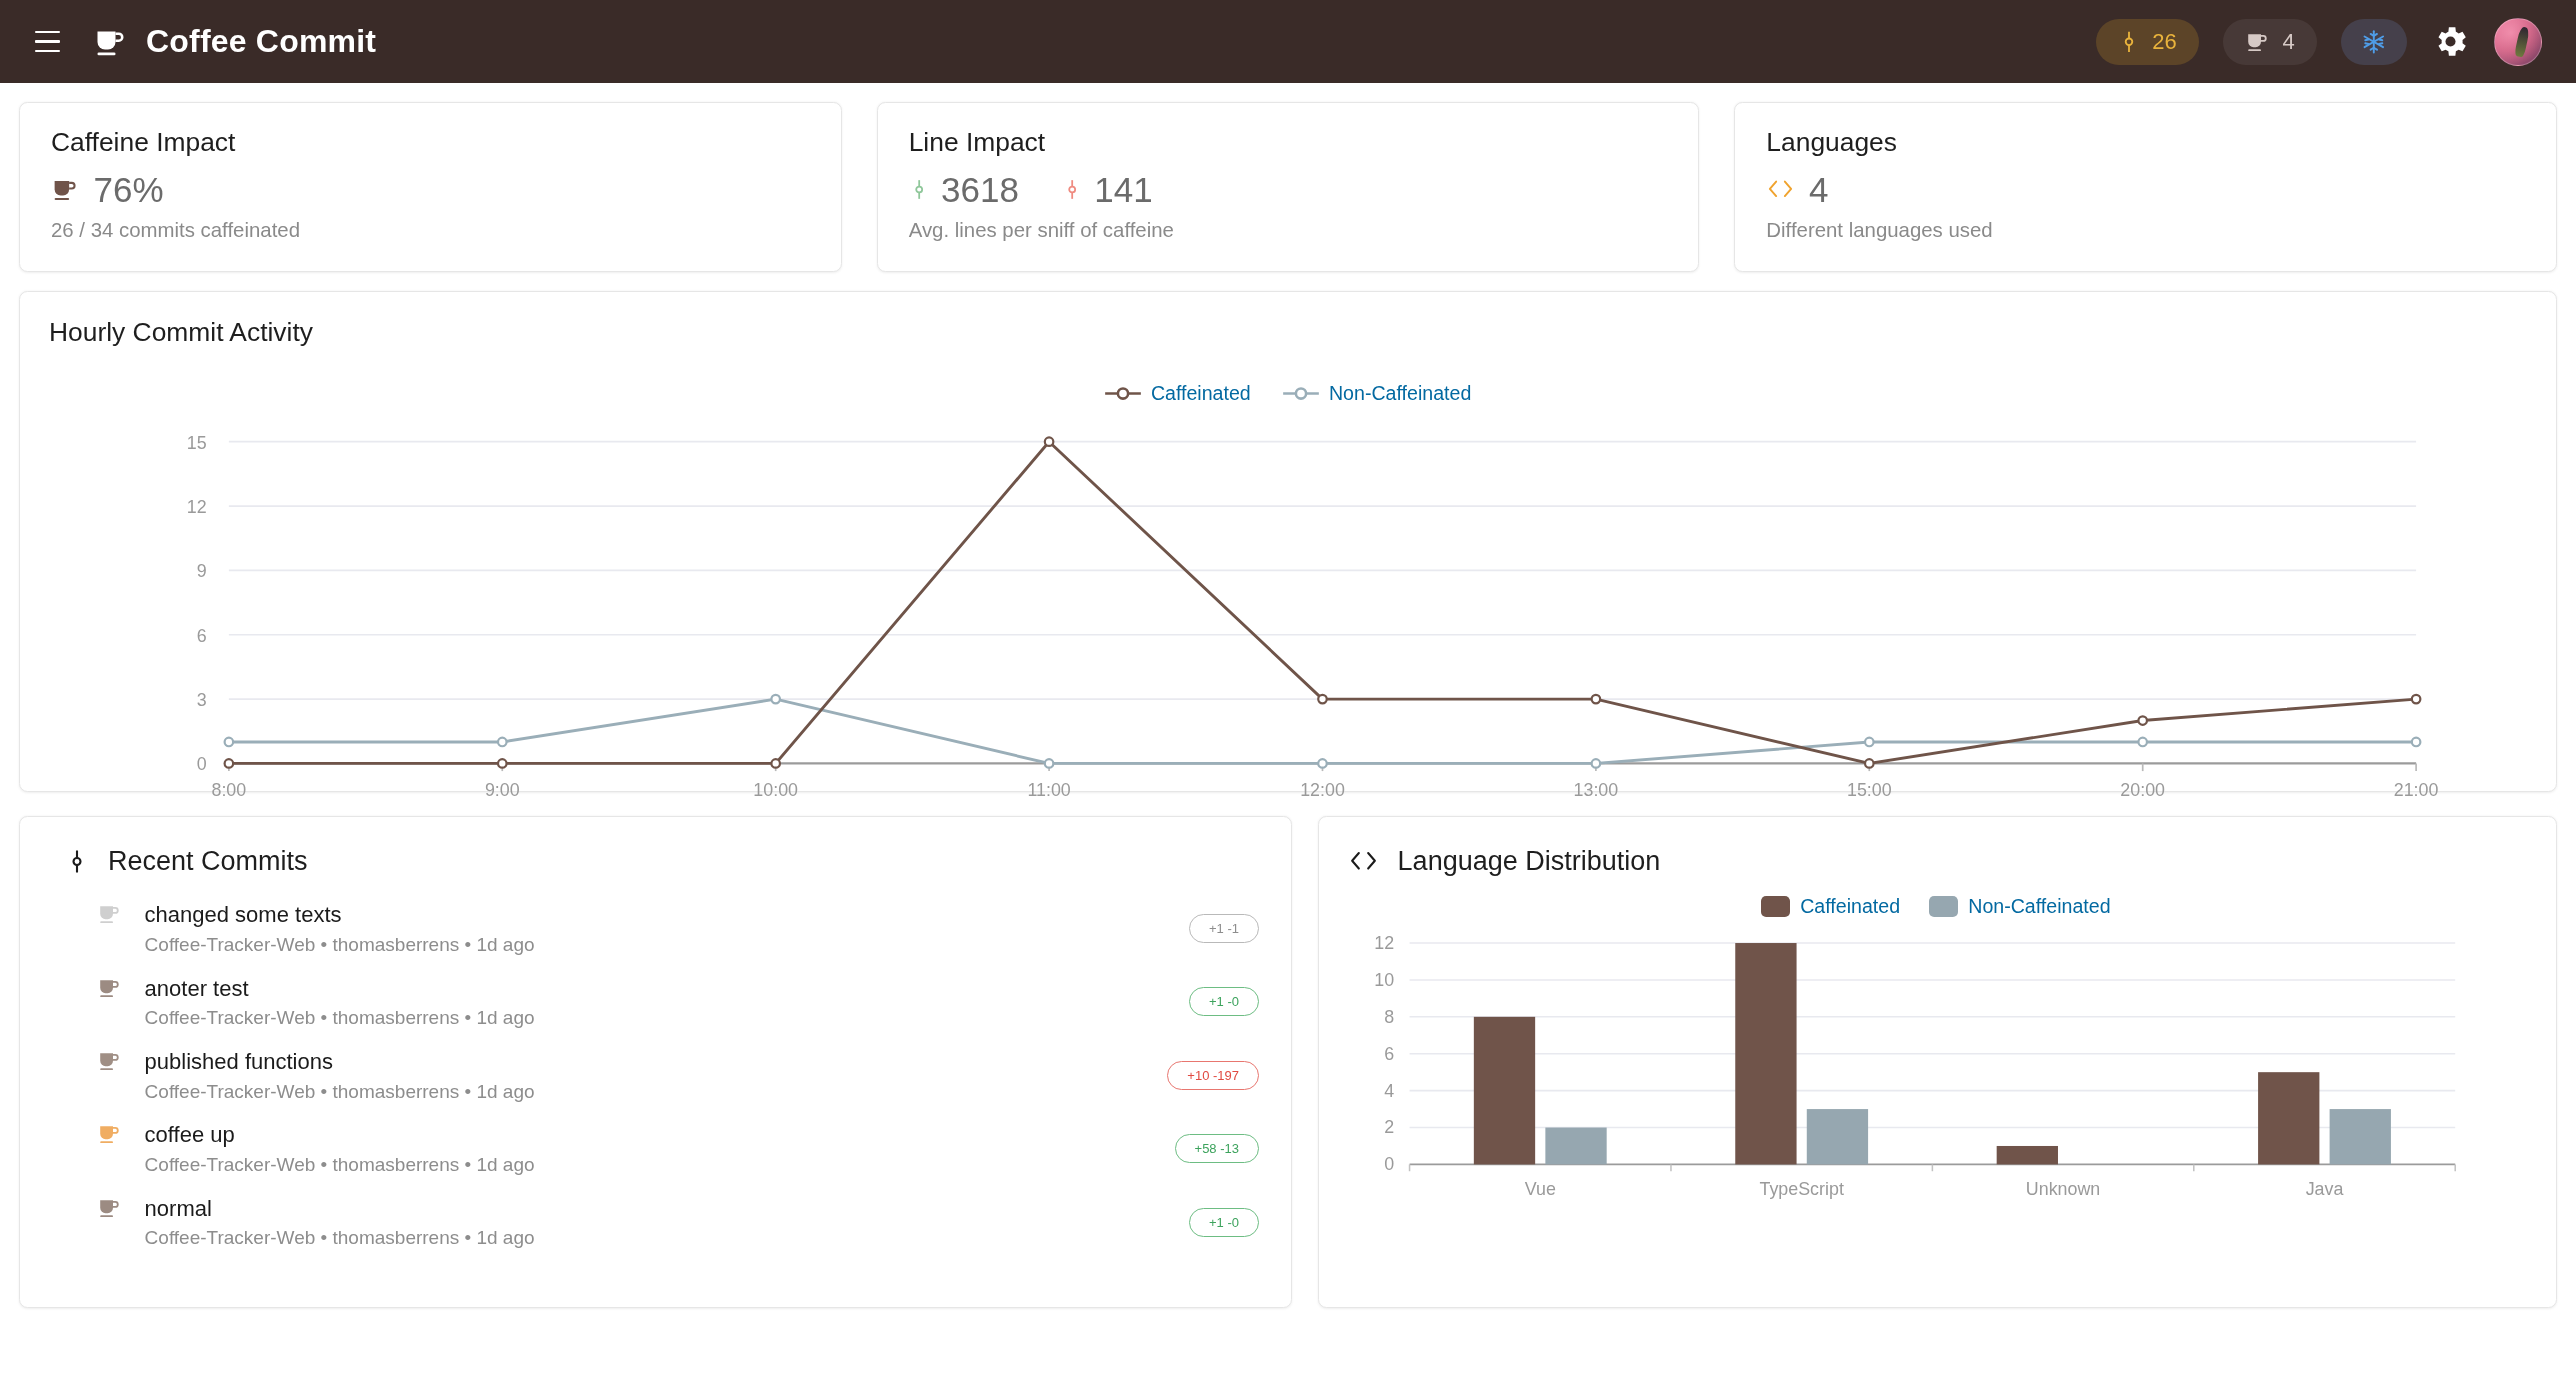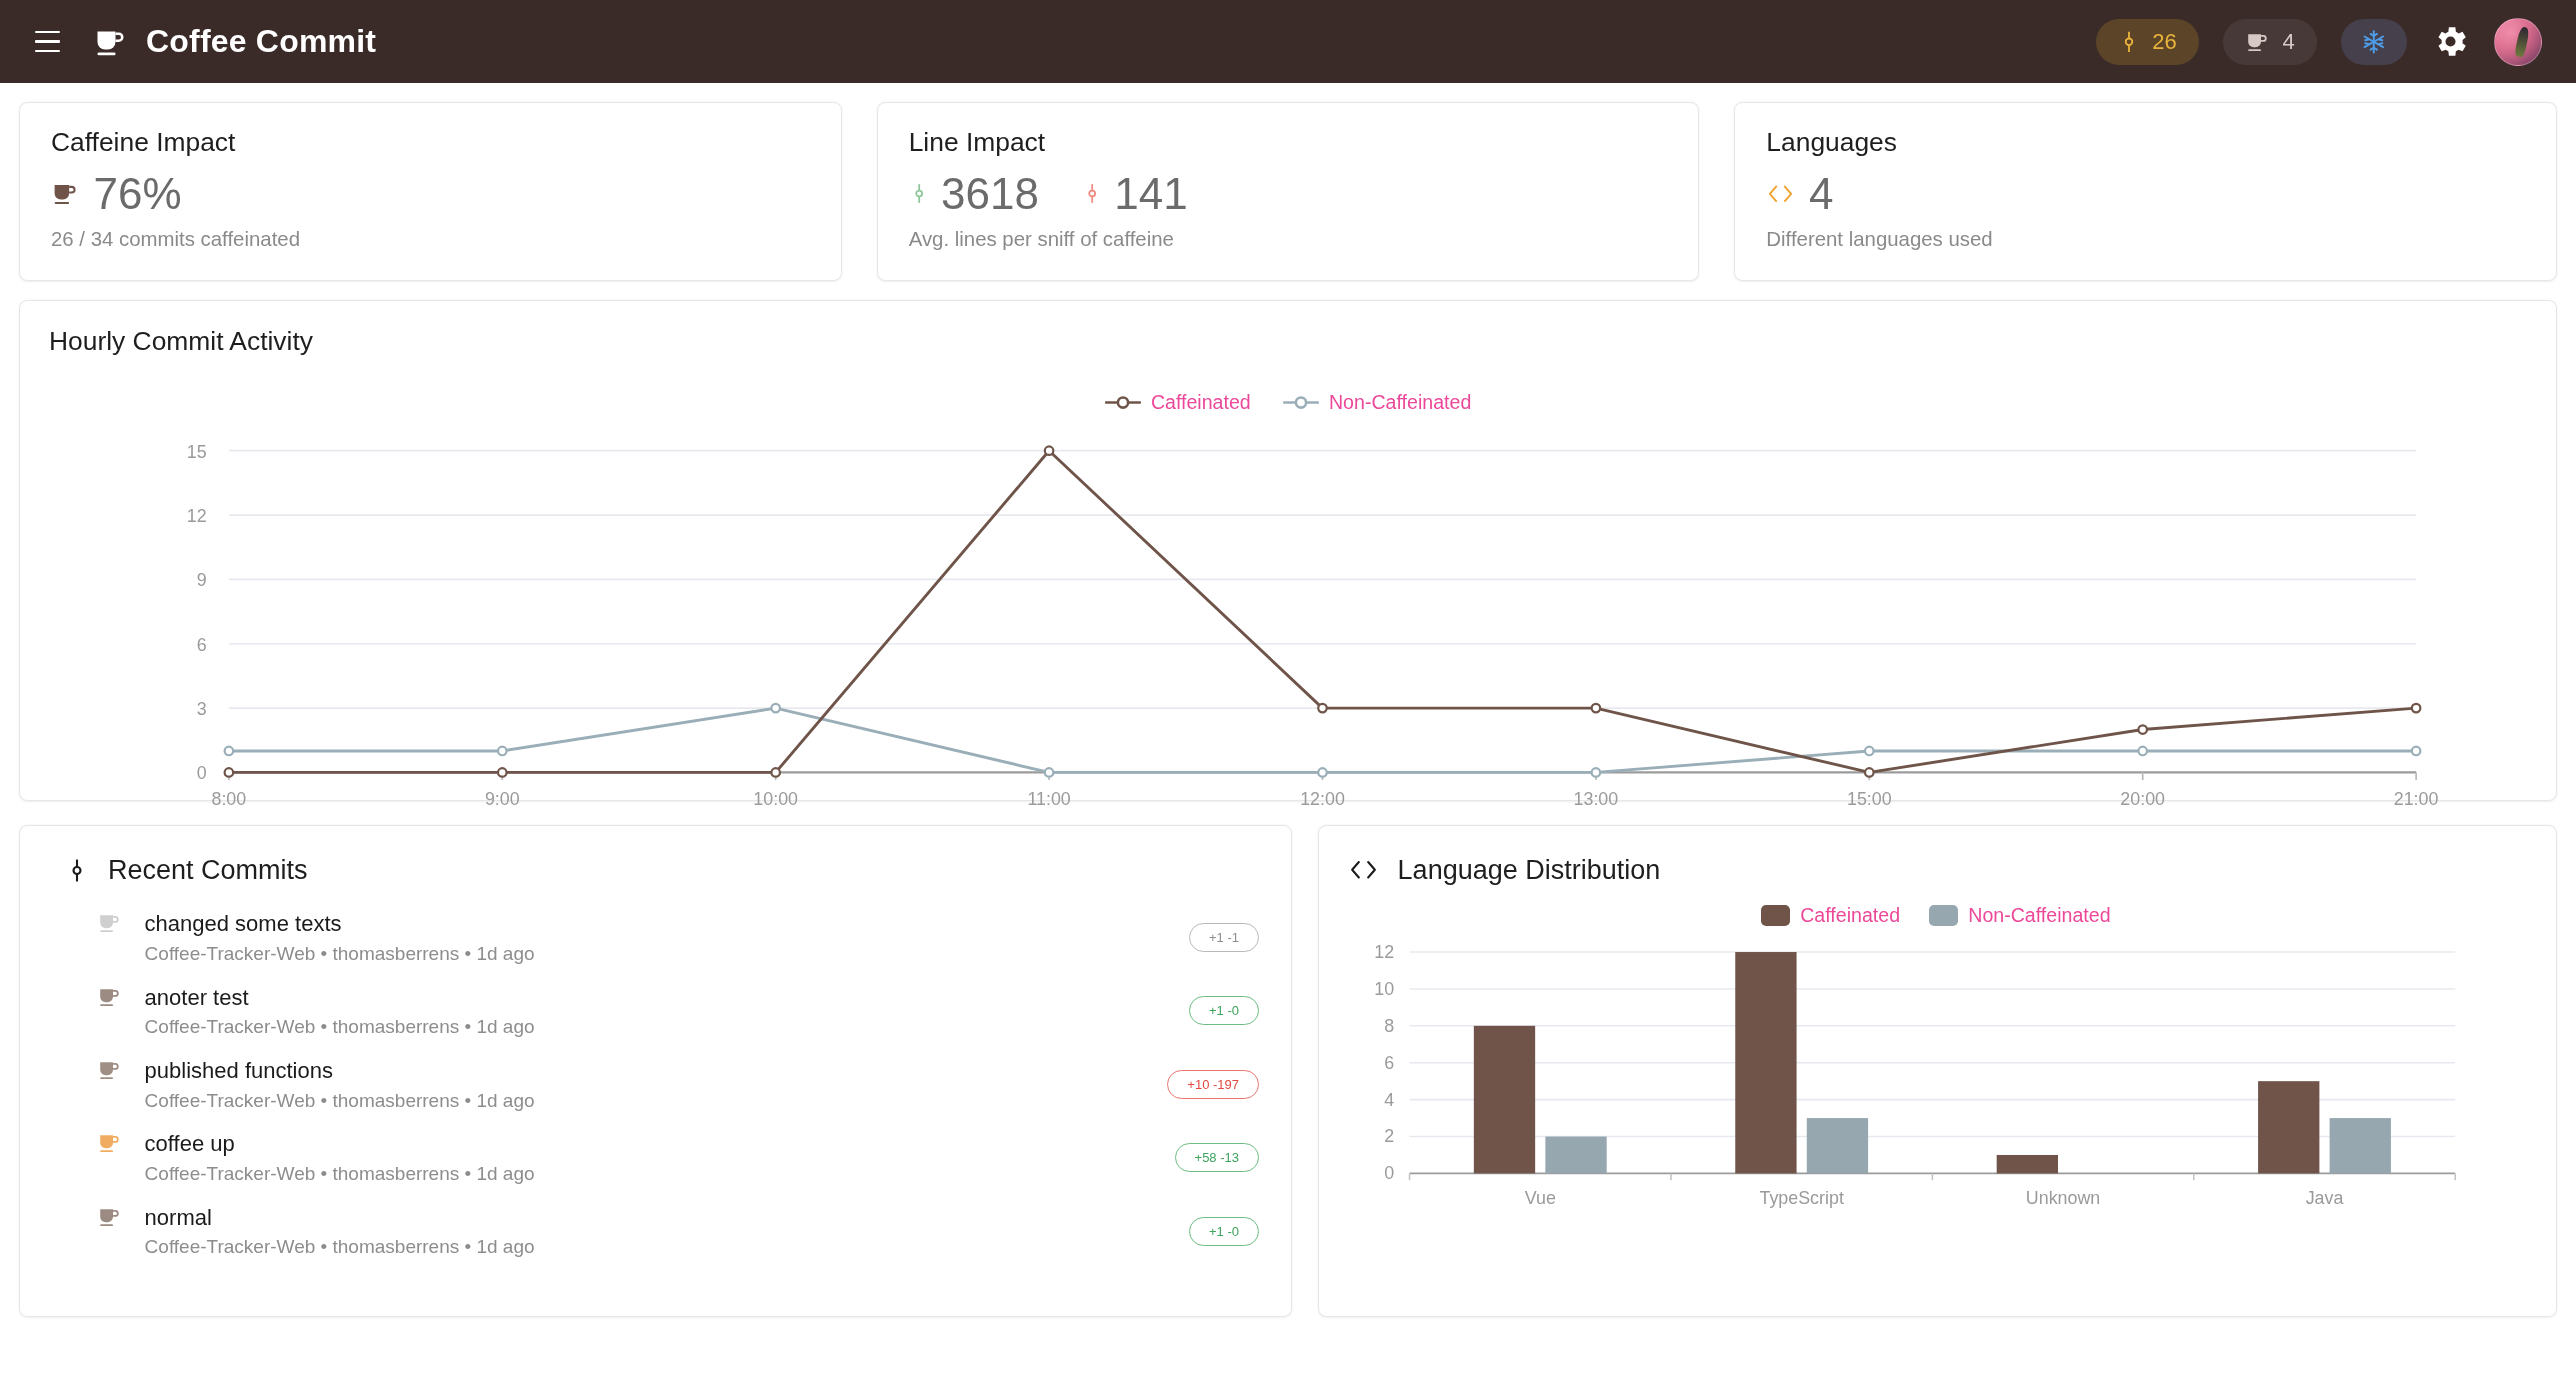--- a/index.html
+++ b/index.html
@@ -65,34 +65,34 @@
   .stat-row { display: flex; gap: 35px; }
   .card {
     background: #ffffff;
     border: 0.9px solid #e6e6e6;
     border-radius: 8.5px;
     box-shadow: 0 0.9px 2.6px rgba(0,0,0,.07);
   }
   .stat-card { flex: 1; padding: 24px 31px 29px 31px; min-height: 155px; }
   .stat-title { font-size: 26.4px; color: #1e1e1e; font-weight: 400; margin-bottom: 13.6px; }
   .stat-value-row { display: flex; align-items: center; gap: 13.6px; margin-bottom: 12px; }
-  .stat-value { font-size: 44px; color: #6b6b6b; font-weight: 400; line-height: 1; }
+  .stat-value { font-size: 35px; color: #6b6b6b; font-weight: 400; line-height: 1; }
   .stat-sub { font-size: 20.4px; color: #8a8a8a; }
   .stat-pair { display:flex; align-items:center; gap: 43px; }
   .stat-metric { display:flex; align-items:center; gap: 12px; }
 
   
   .chart-card { margin-top: 19px; padding: 25.6px 29px 31px 29px; height: 501px; }
   .section-title { font-size: 26.4px; color: #1e1e1e; font-weight: 400; }
   .legend-line {
     display: flex; justify-content: center; align-items: center;
     gap: 32px; margin-top: 31px; height: 29px;
   }
   .legend-item { display: flex; align-items: center; gap: 10.2px; }
-  .legend-text { font-size: 19.6px; color: #ec4899; }
+  .legend-text { font-size: 19.6px; color: #0369a1; }
 
   .plot-wrap { position: relative; margin-top: 15.3px; height: 400px; }
 
   
   .bottom-row { display: flex; gap: 25.6px; margin-top: 24px; }
   .commits-card { width: 1273px; padding: 29px 32px 34px 45px; height: 492px; }
   .lang-card { flex: 1; padding: 29px 32px 34px 29px; height: 492px; }
   .card-head { display: flex; align-items: center; gap: 19px; margin-bottom: 15.3px; }
   .card-head .section-title { font-size: 27px; }
 

